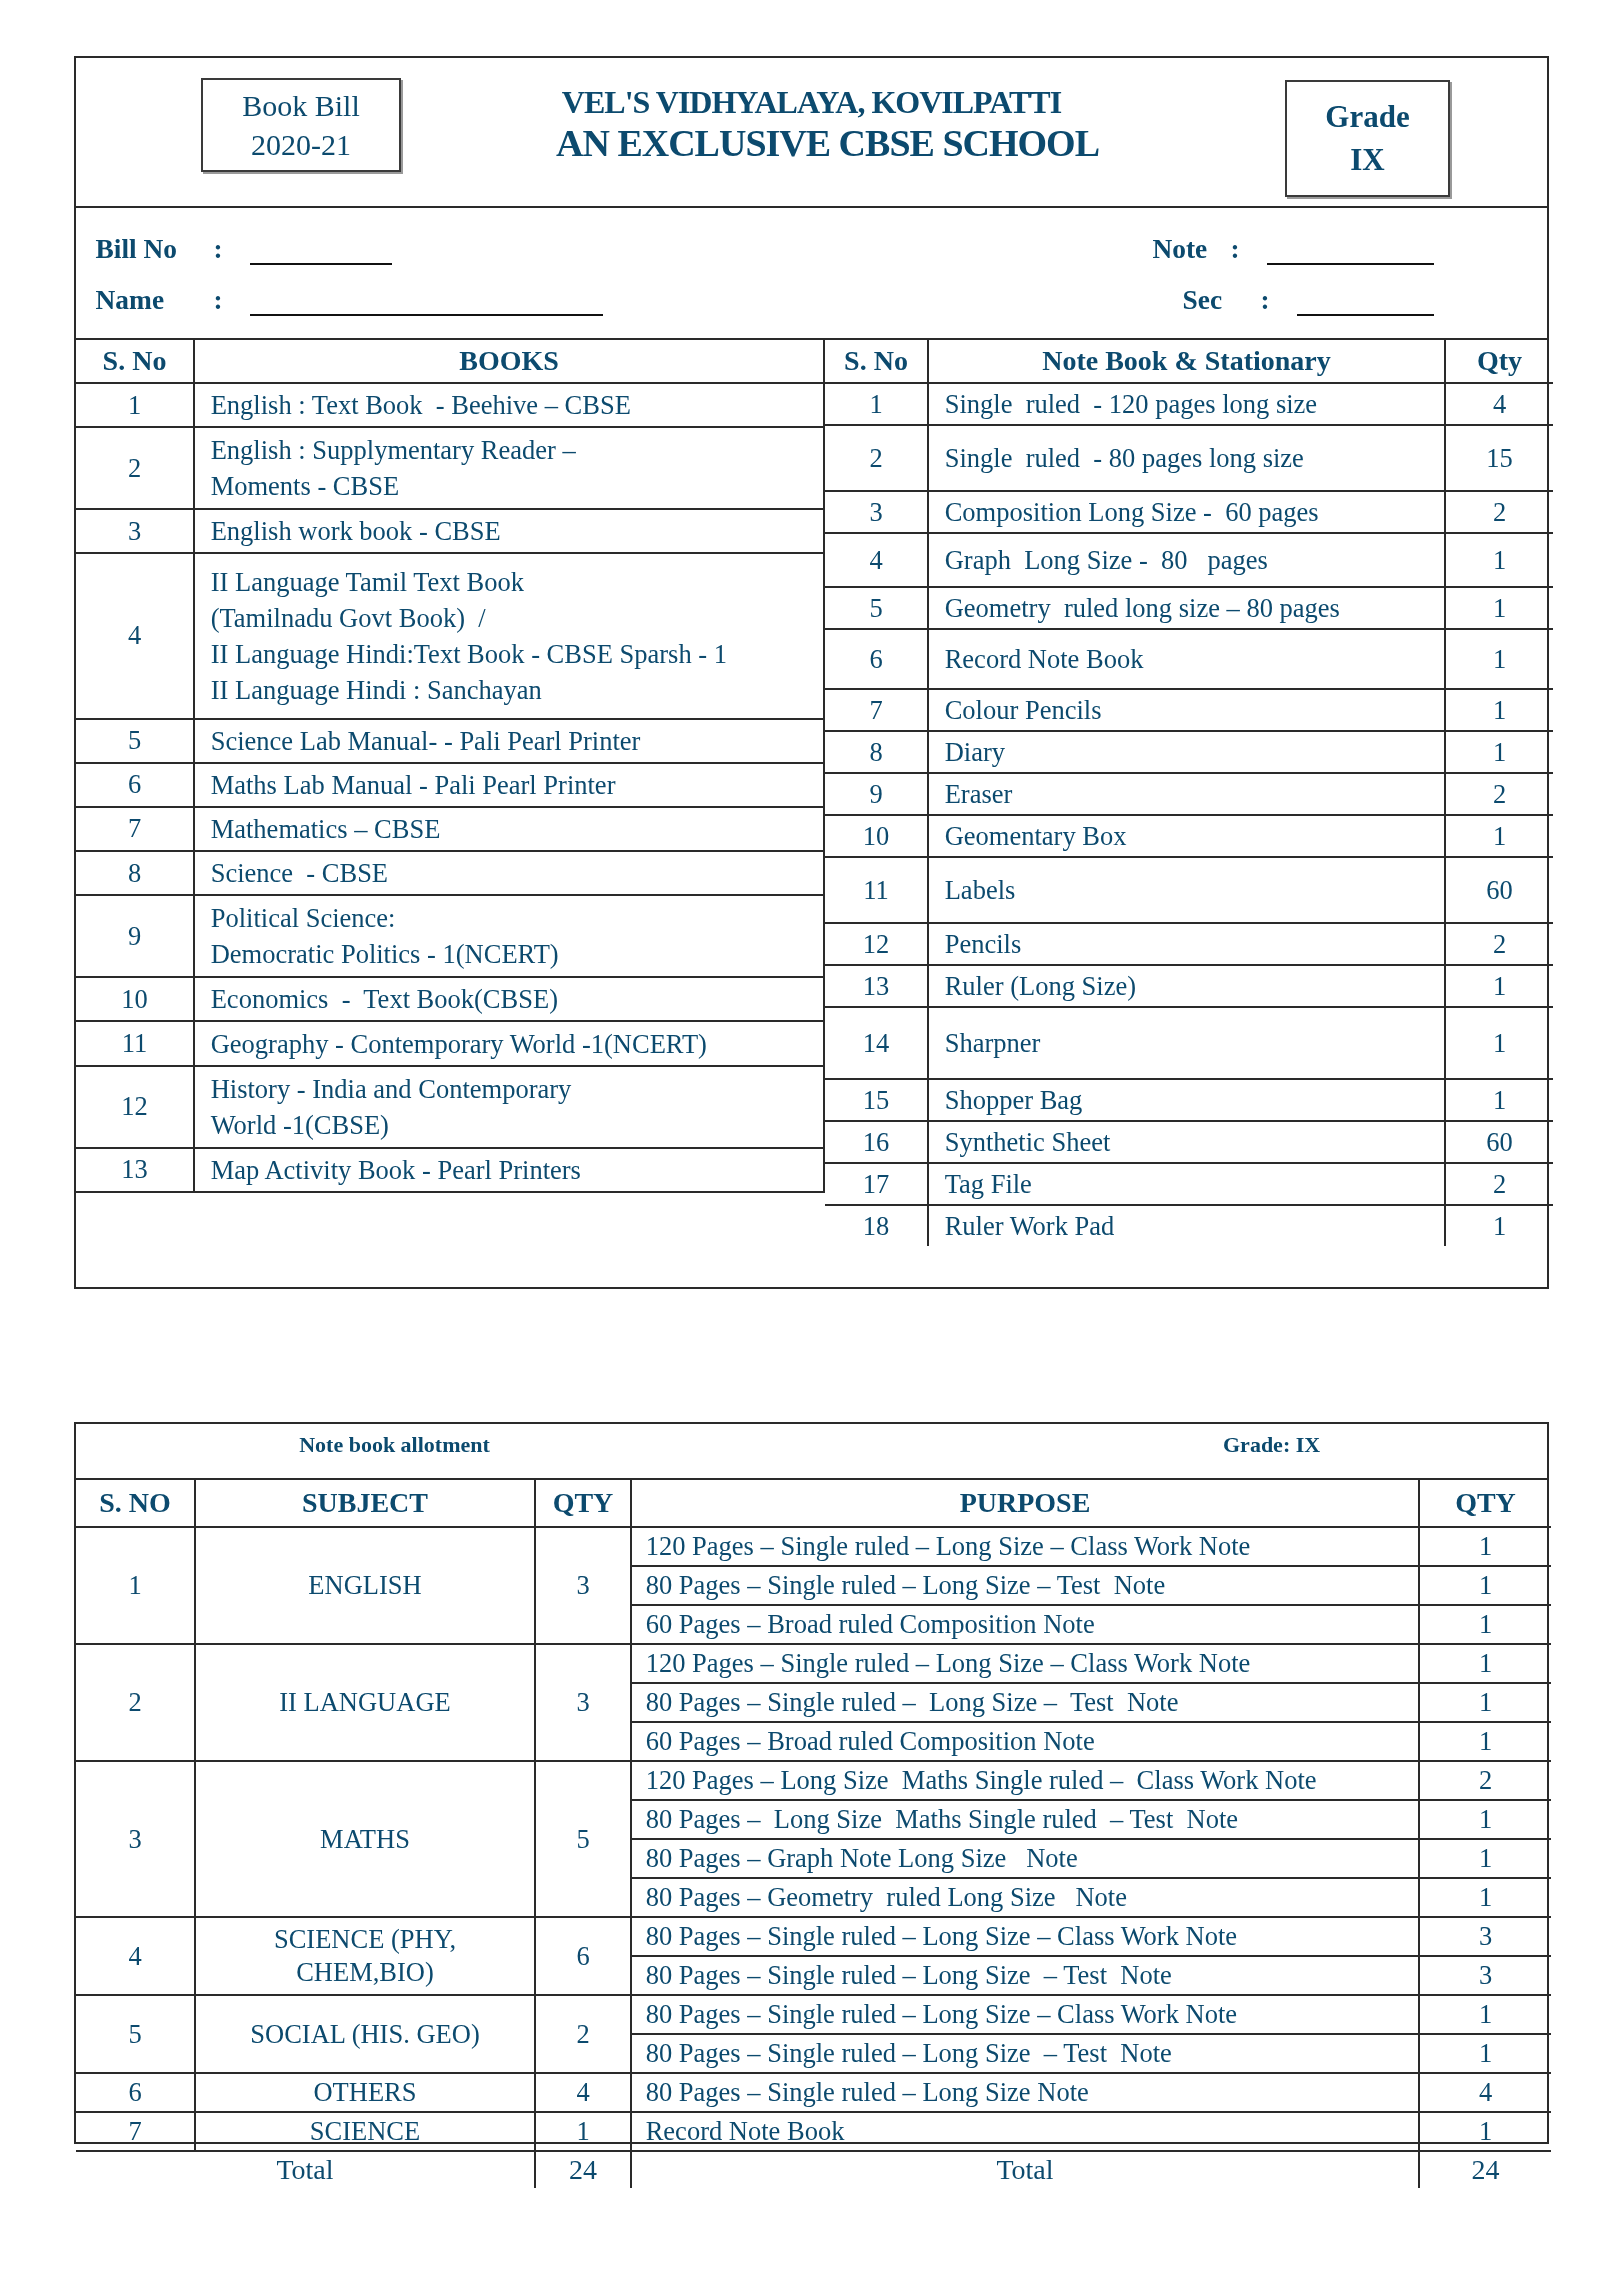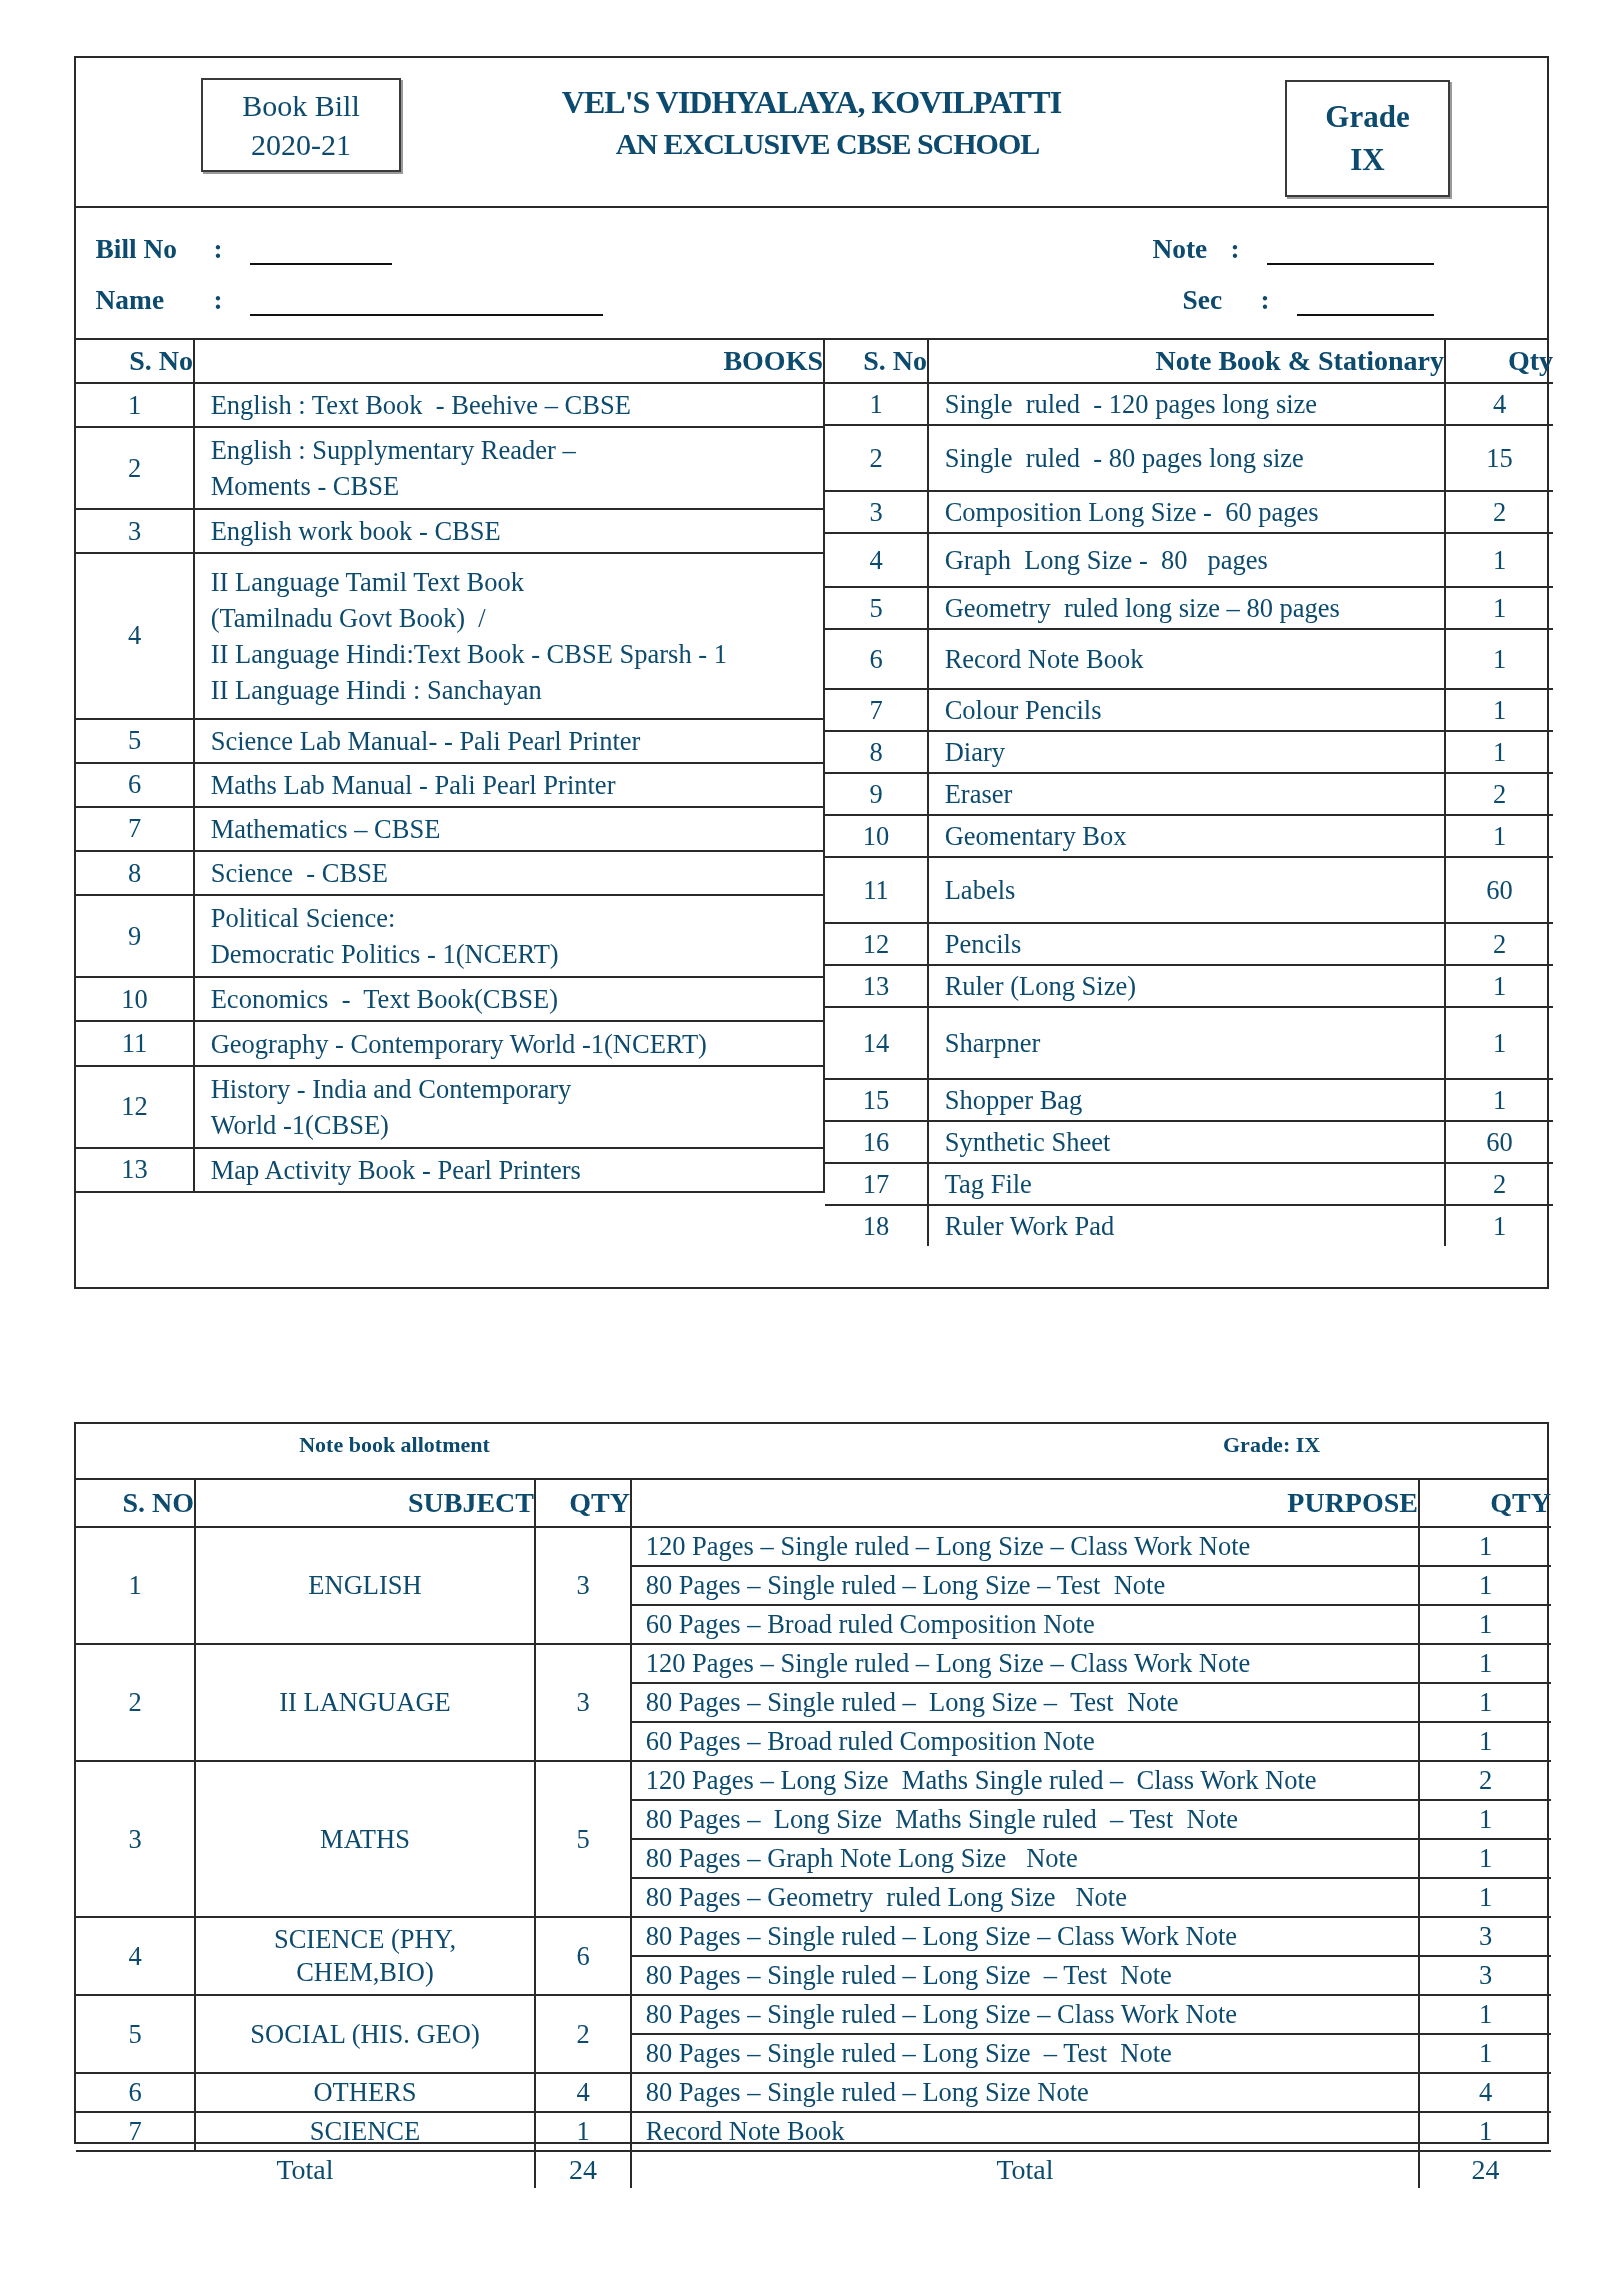--- a/index.html
+++ b/index.html
@@ -15,21 +15,21 @@
   }
   .b1-header{position:relative;height:148px;border-bottom:2px solid #2a2a2a;}
   .bookbill-box{
     position:absolute;left:125px;top:19.6px;width:196px;height:90px;
     border:2px solid #3a3a3a;box-shadow:2px 2px 0 #9a9a9a;
     display:flex;flex-direction:column;align-items:center;justify-content:center;
     font-size:30px;line-height:39px;
   }
   .school{position:absolute;left:0;right:0;top:23.5px;text-align:center;font-weight:bold;}
   .school-name{font-size:32px;line-height:41px;letter-spacing:-1px;}
-  .school-sub{font-size:30px;line-height:41px;letter-spacing:-1px;padding-left:32px;}
+  .school-sub{font-size:38px;line-height:41px;letter-spacing:-1px;padding-left:32px;}
   .grade-box{
     position:absolute;left:1209px;top:21.6px;width:161px;height:113px;
     border:2px solid #3a3a3a;box-shadow:2px 2px 0 #9a9a9a;
     display:flex;flex-direction:column;align-items:center;justify-content:center;
     font-size:31px;font-weight:bold;line-height:43px;
   }
   .bill-info{height:132px;border-bottom:2px solid #2a2a2a;padding:15.7px 0 0 0;box-sizing:border-box;}
   .bill-row{display:flex;justify-content:space-between;height:51px;align-items:center;
     padding-left:19.6px;padding-right:113px;}
   .pair{display:flex;align-items:center;font-weight:bold;font-size:27.4px;}
@@ -41,21 +41,21 @@
   .blank.billno{width:142px;}
   .blank.name{width:353px;}
   .blank.date{width:167px;}
   .blank.sec{width:137px;}
   
   .tables{display:flex;align-items:flex-start;}
   table{border-collapse:collapse;table-layout:fixed;}
   .t-books{width:748px;height:853px;}
   .t-stationary{width:727px;height:853px;}
   th,td{border:2px solid #2a2a2a;box-sizing:border-box;padding:0;}
-  th{font-size:28px;font-weight:bold;text-align:right;height:43px;border-top:none;}
+  th{font-size:28px;font-weight:bold;text-align:center;height:43px;border-top:none;}
   .t-books th:first-child, .t-books td:first-child{border-left:none;}
   .t-stationary th:last-child, .t-stationary td:last-child{border-right:none;}
   .t-stationary th:first-child, .t-stationary td:first-child{border-left:none;}
   .t-books tfoot td{border-bottom:none;}
   .t-stationary tbody tr:last-child td{border-bottom:none;}
   td{font-size:26.5px;vertical-align:middle;}
   td.c-sno{text-align:center;}
   td.c-name{text-align:left;padding:2px 7.8px 2px 15.7px;white-space:pre-wrap;line-height:36px;}
   td.c-qty{text-align:center;}
   

